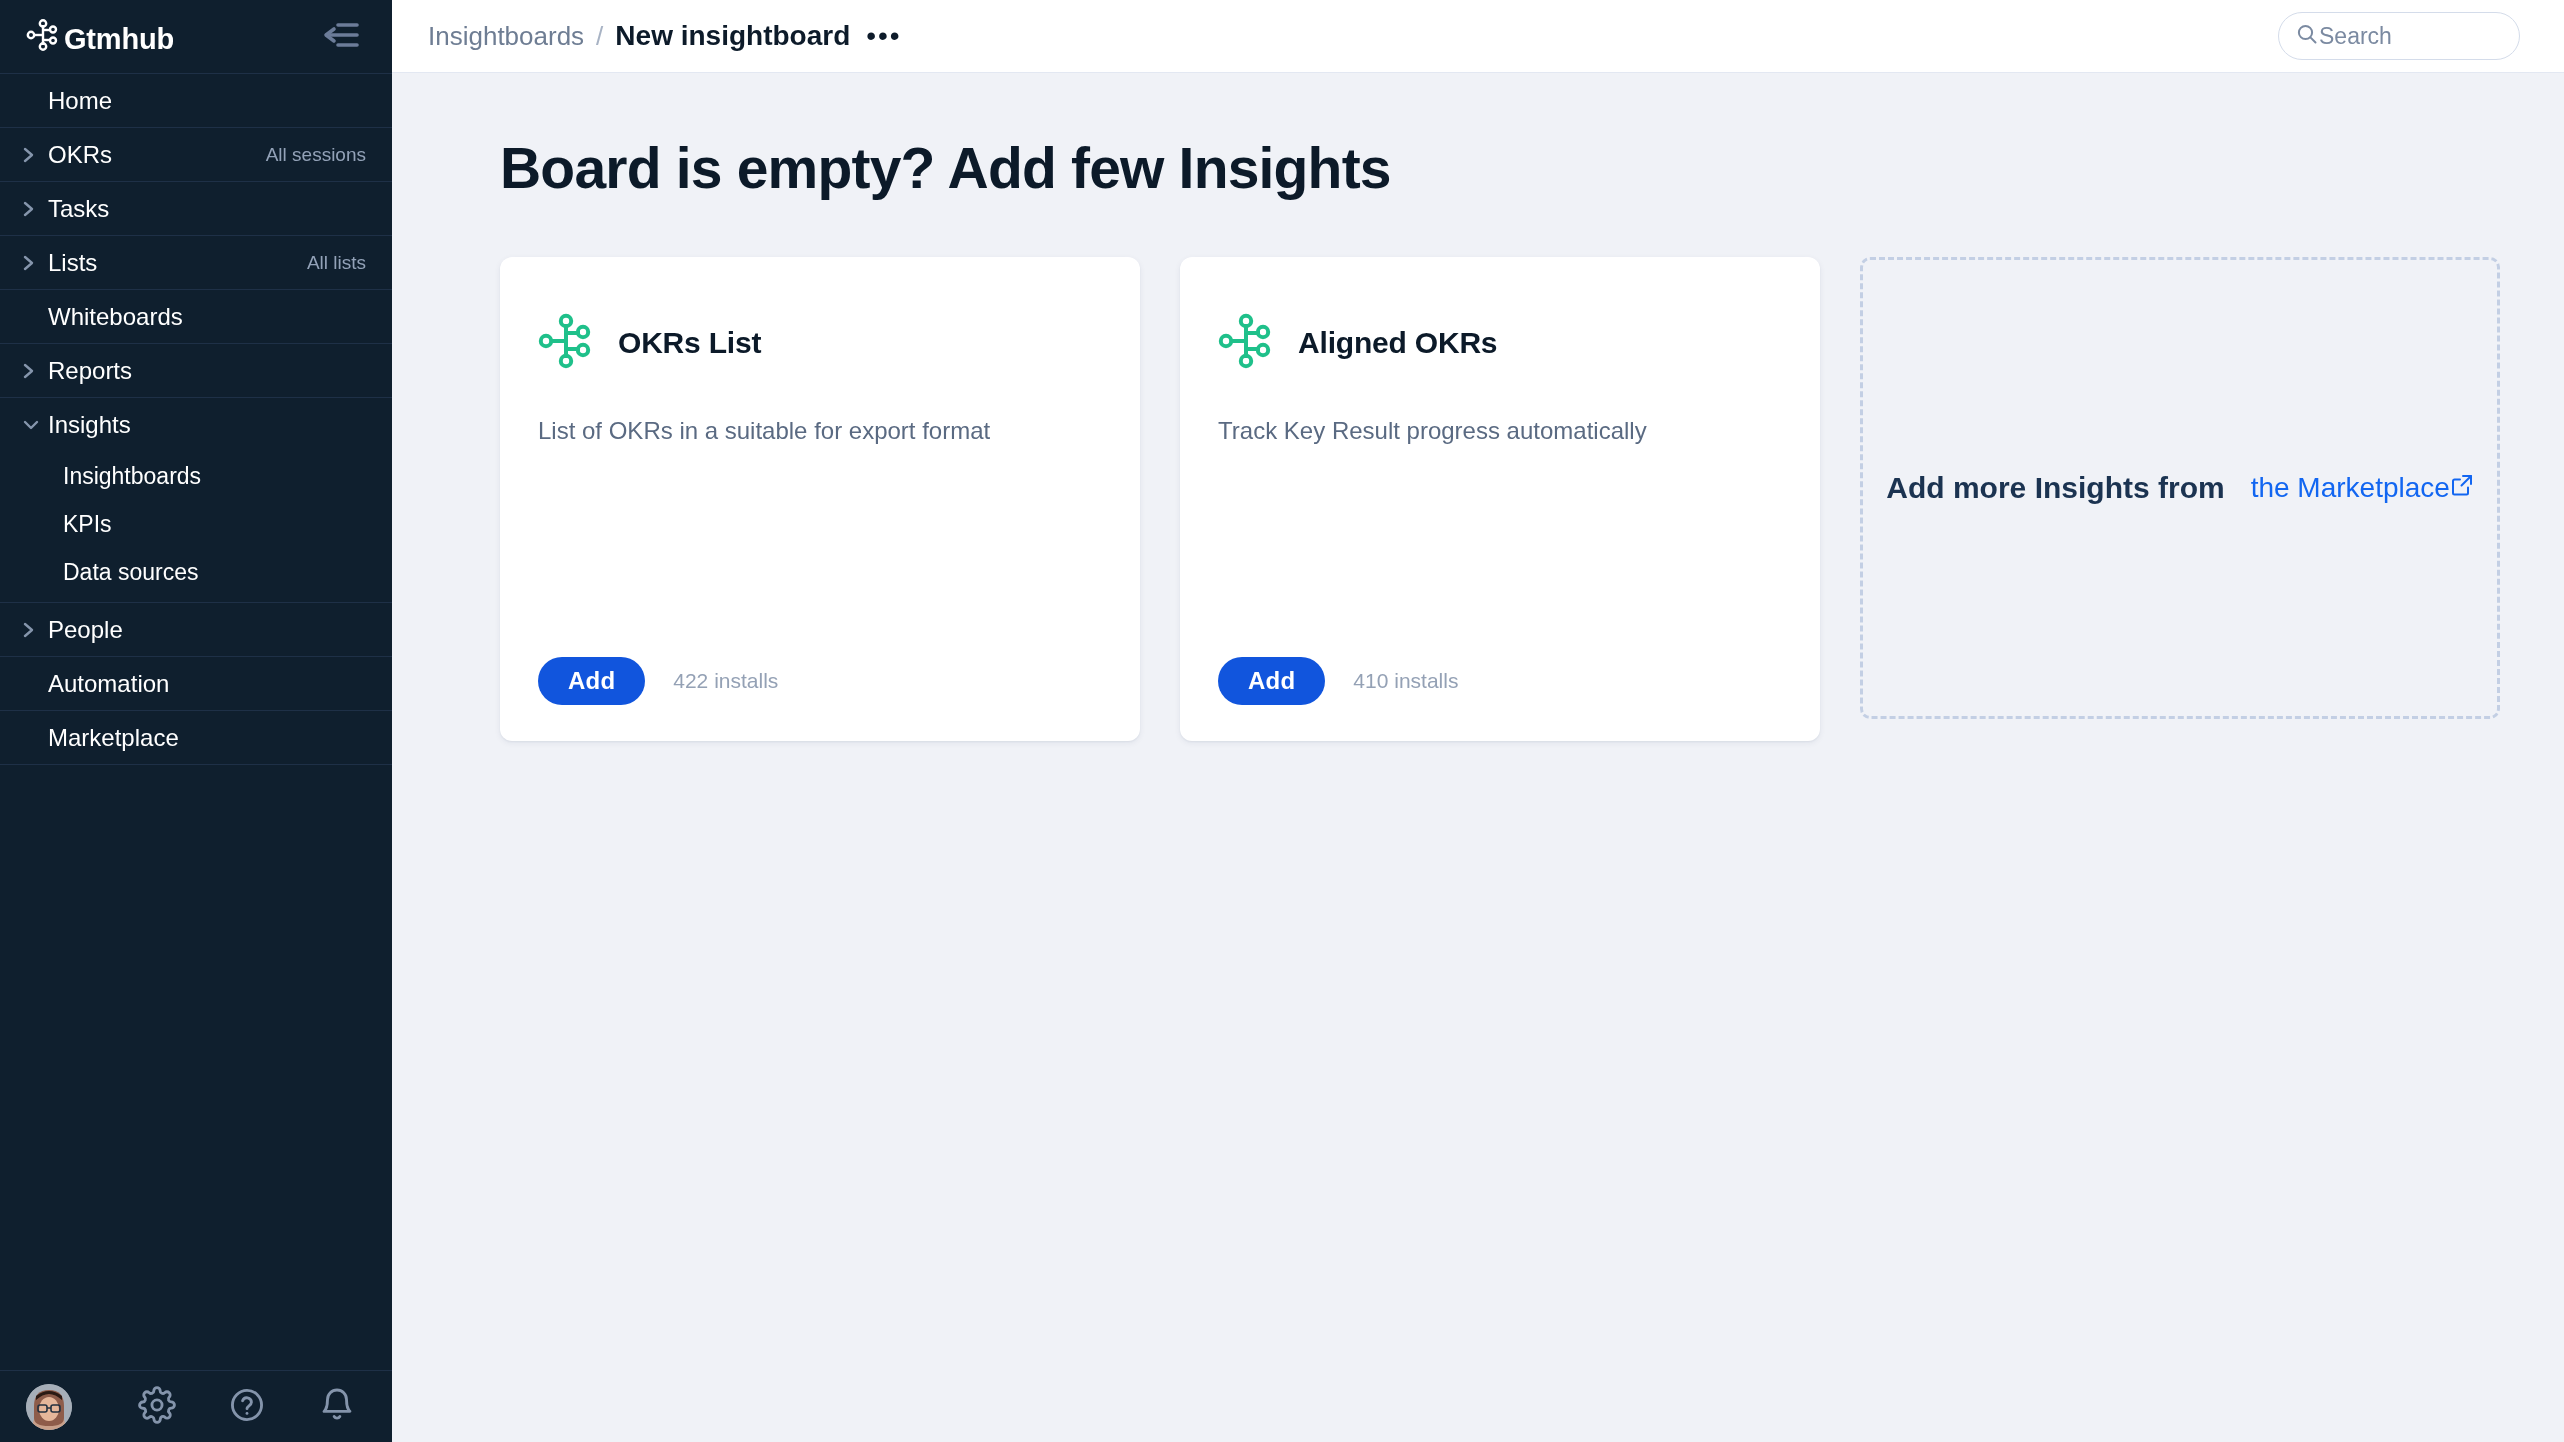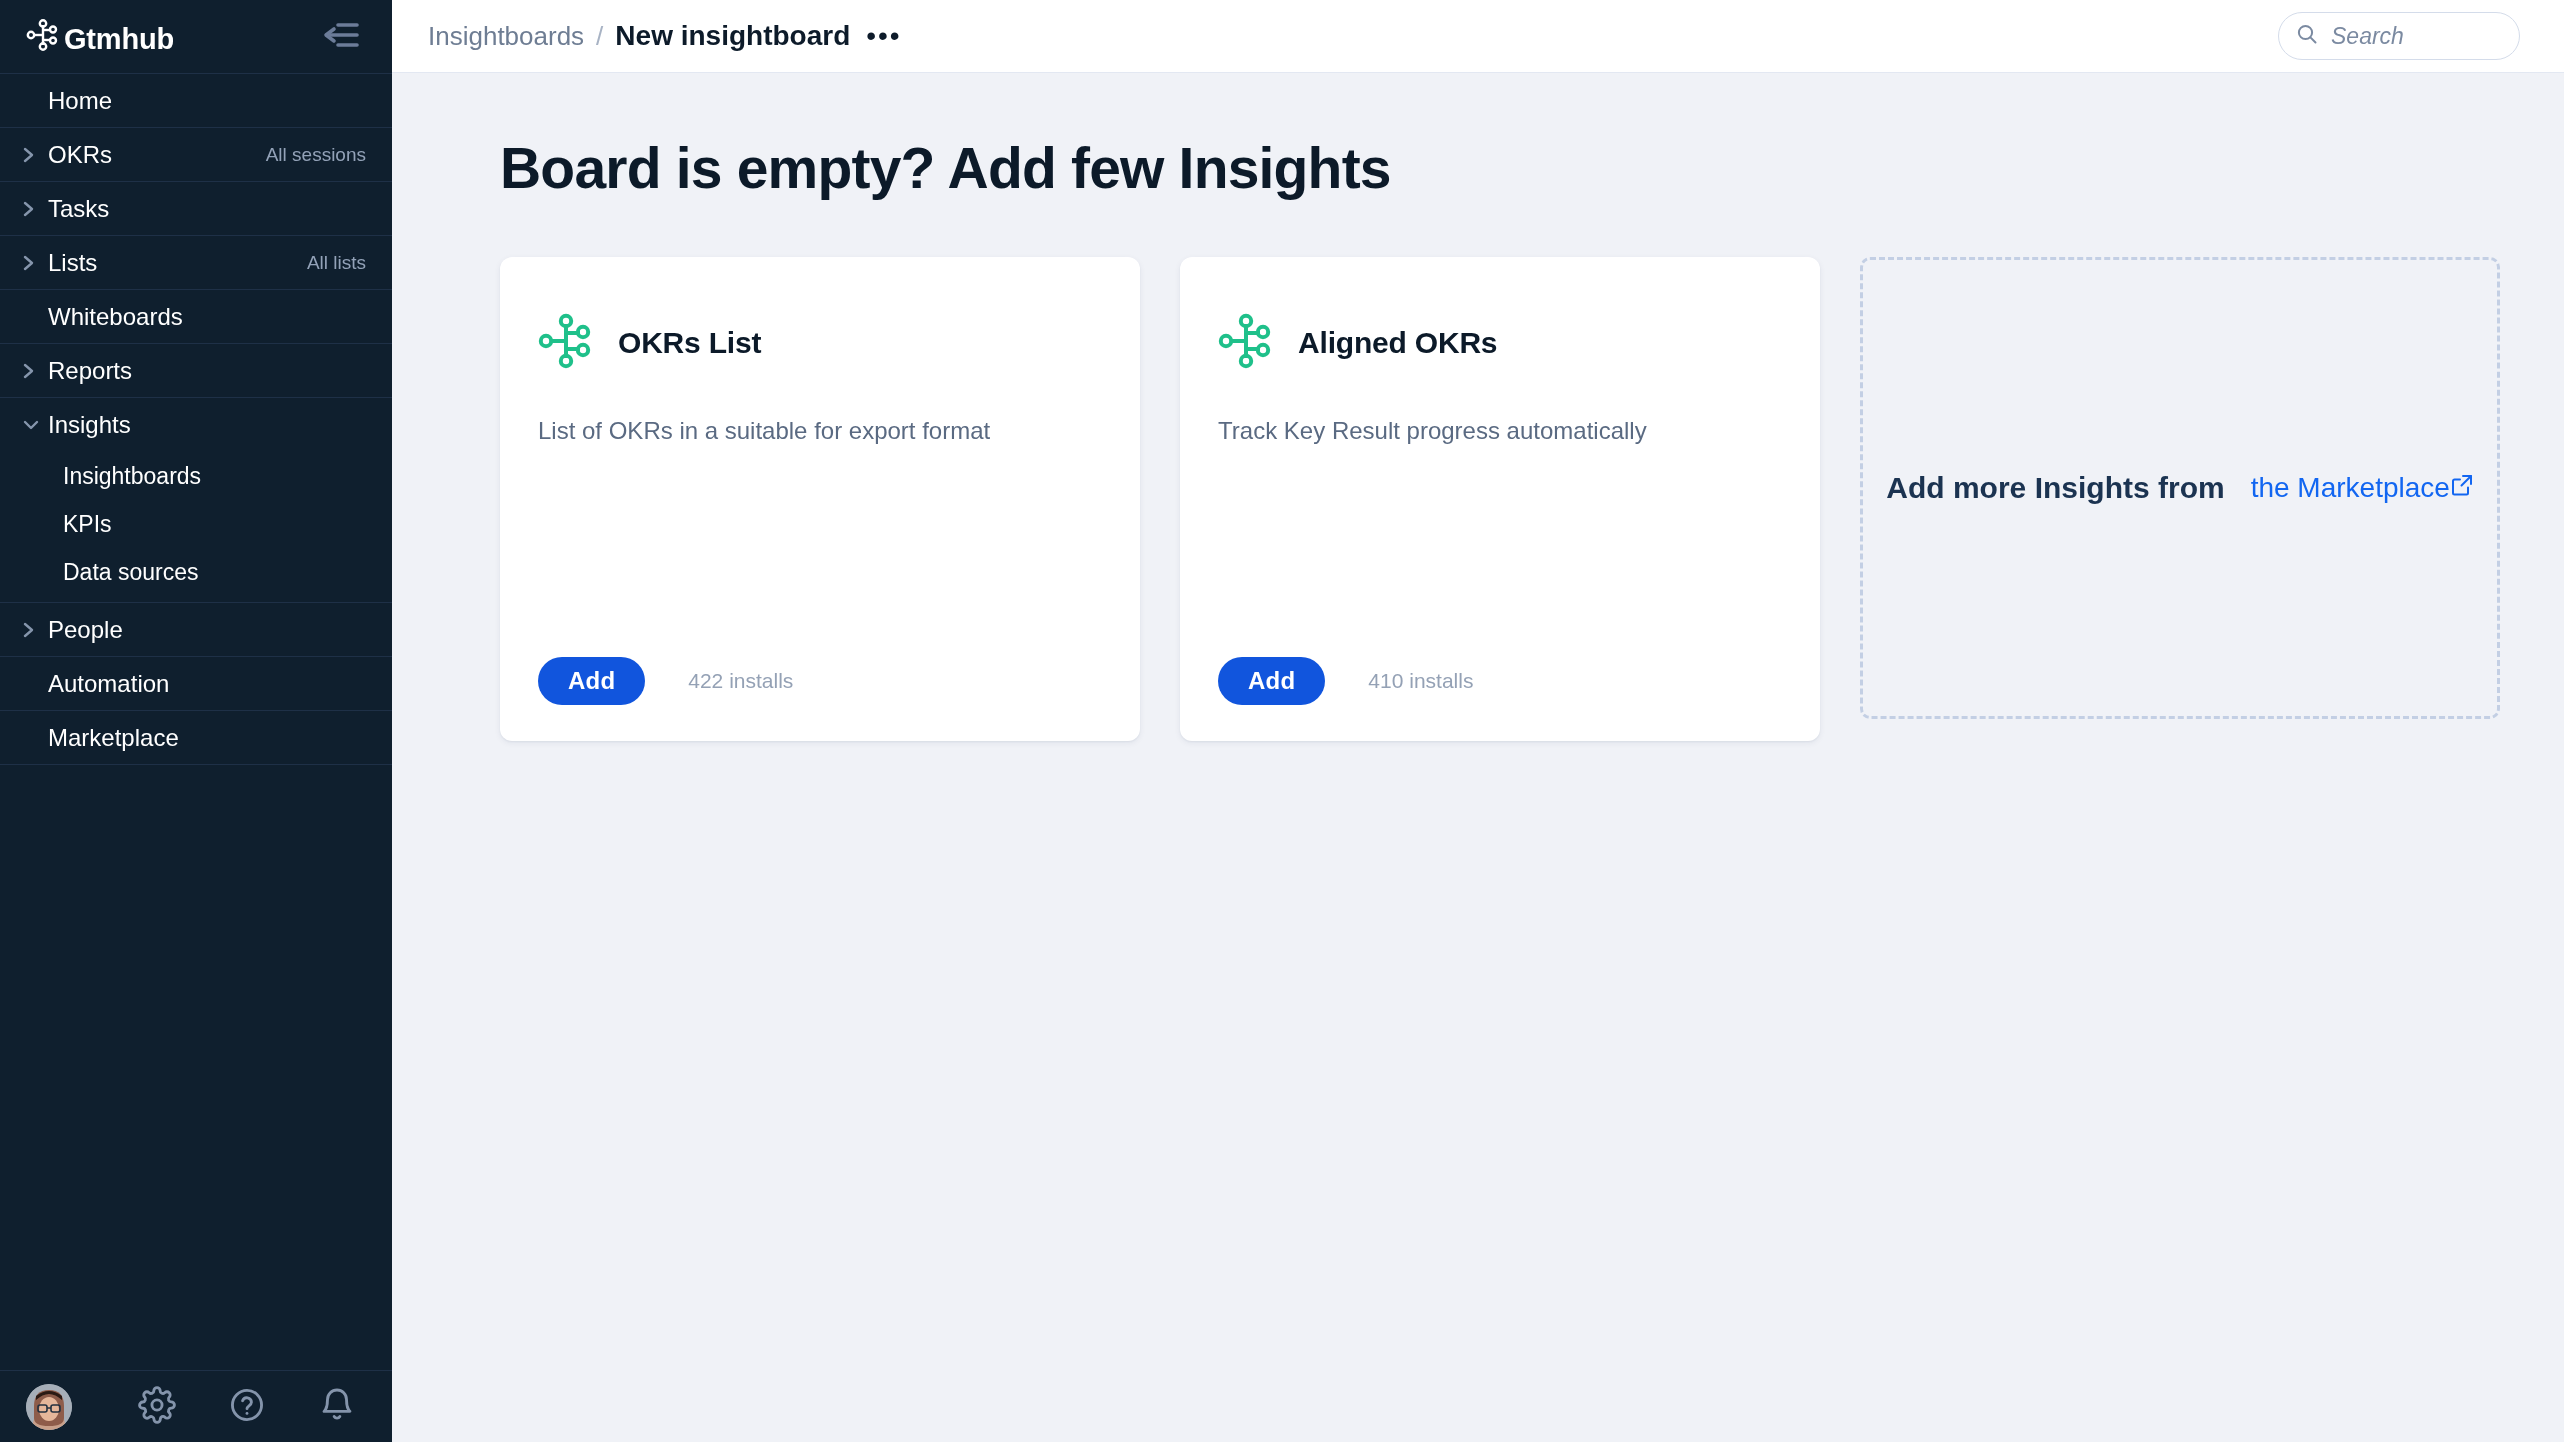--- a/index.html
+++ b/index.html
@@ -190,24 +190,22 @@
   }
   .search-box {
     margin-left: auto;
     width: 242px;
     height: 48px;
     border: 1px solid #D4DCEA;
     border-radius: 24px;
     display: flex;
     align-items: center;
     padding: 13px 16px;
-    gap: 12px;
     background: #ffffff;
     cursor: text;
-    font-style: italic;
   }
   .search-text {
     color: #7B8AA1;
     font-size: 23px;
   }
 
   .content {
     flex: 1 1 auto;
     padding: 62px 64px 0 108px;
     overflow: hidden;
@@ -249,21 +247,21 @@
   .card-desc {
     margin-top: 42px;
     font-size: 24px;
     color: #5A6A82;
     line-height: 1.35;
   }
   .card-footer {
     margin-top: auto;
     display: flex;
     align-items: center;
-    gap: 43px;
+    gap: 28px;
   }
   .add-btn {
     background: #1155DD;
     color: #ffffff;
     border: none;
     border-radius: 24px;
     height: 48px;
     padding: 0 30px;
     font-size: 24px;
     font-weight: bold;

